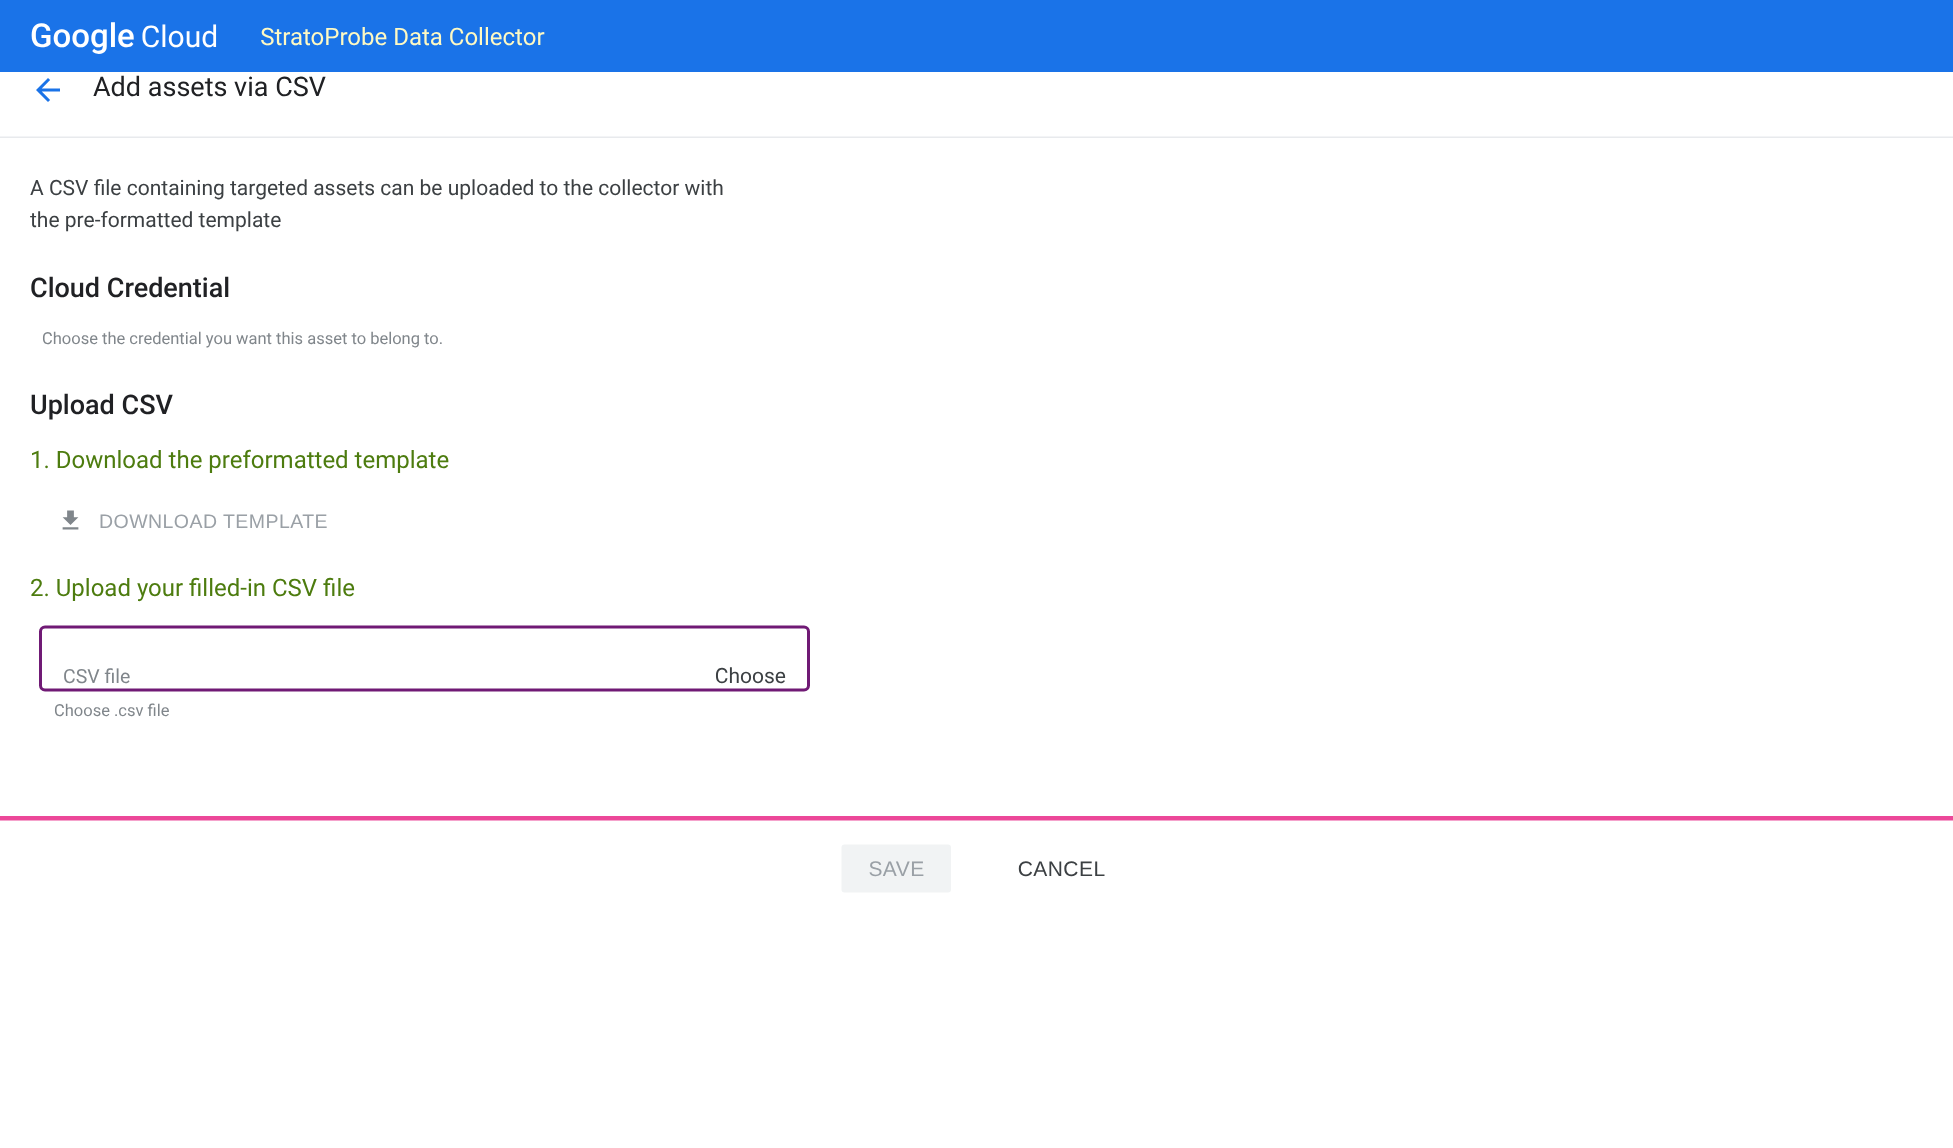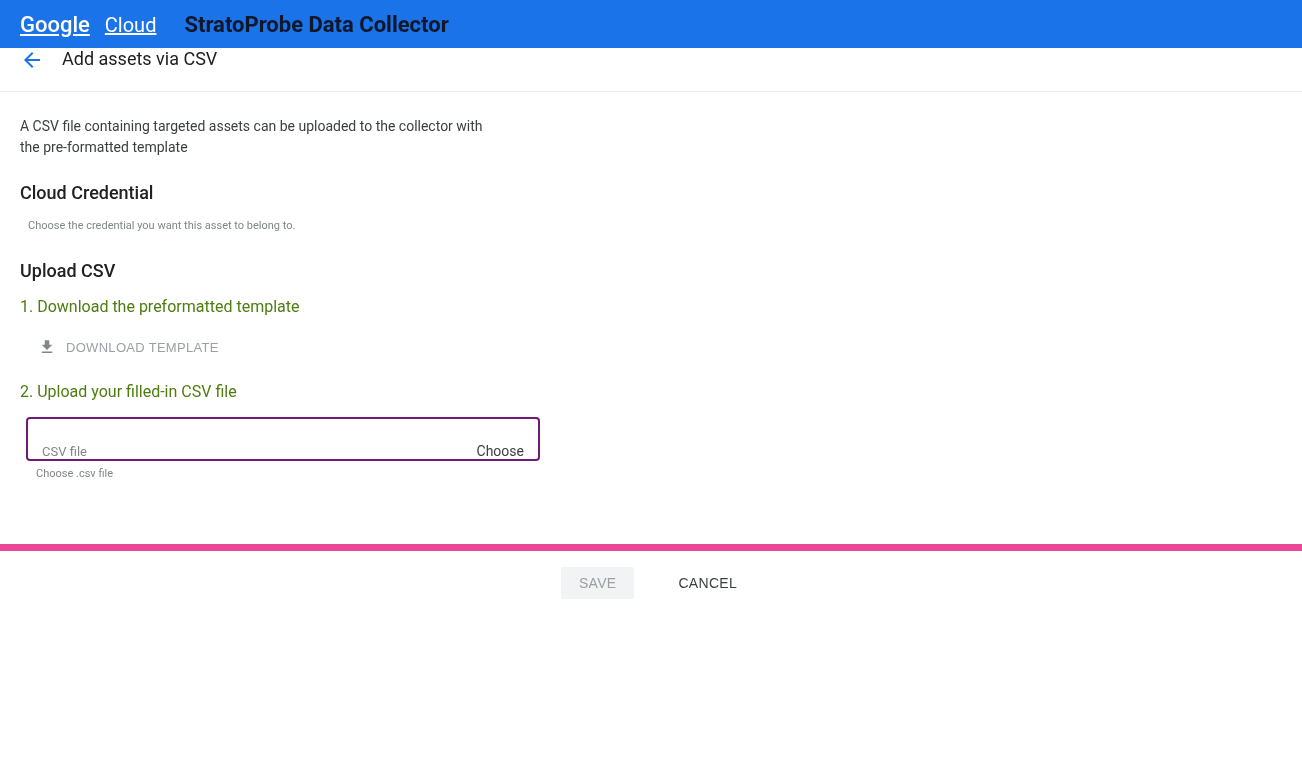--- a/index.html
+++ b/index.html
@@ -23,35 +23,34 @@
       padding: 0 20px;
       gap: 28px;
     }
     .top-bar-blue {
       background: #1a73e8;
     }
     .logo {
       color: #fff;
       display: inline-flex;
       align-items: baseline;
-      gap: 15px;
-      text-decoration: underline;
+      gap: 4px;
     }
     .logo-g {
       font-size: 22px;
       font-weight: 500;
     }
     .logo-cloud {
       font-size: 20px;
       font-weight: 400;
     }
     .product-title {
-      color: #0f172a;
-      font-size: 22px;
-      font-weight: 700;
+      color: #fef9c3;
+      font-size: 16px;
+      font-weight: 400;
     }
     .page-header {
       height: 44px;
       display: flex;
       align-items: flex-start;
       padding: 0 20px;
       gap: 18px;
       border-bottom: 1px solid #e8eaed;
     }
     .back-btn {
@@ -164,21 +163,21 @@
       font-size: 14px;
       color: #3c4043;
       cursor: pointer;
     }
     .helper2 {
       font-size: 11px;
       color: #80868b;
       margin-left: 16px;
     }
     .footer-bar {
-      border-top: 7px solid #ec4899;
+      border-top: 3px solid #ec4899;
       padding: 16px 24px;
       display: flex;
       justify-content: center;
       gap: 32px;
       margin-top: 24px;
     }
     .footer-inner {
       width: 100%;
       max-width: 1302px;
       display: flex;

